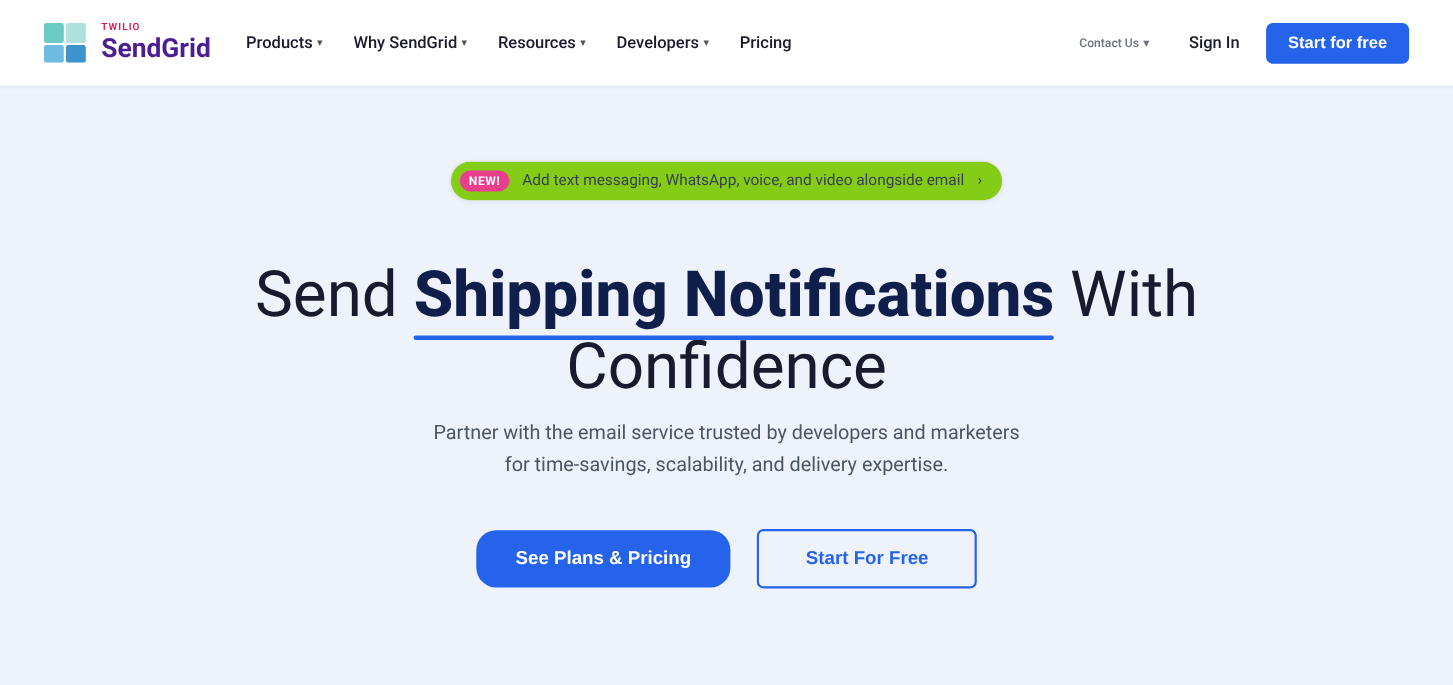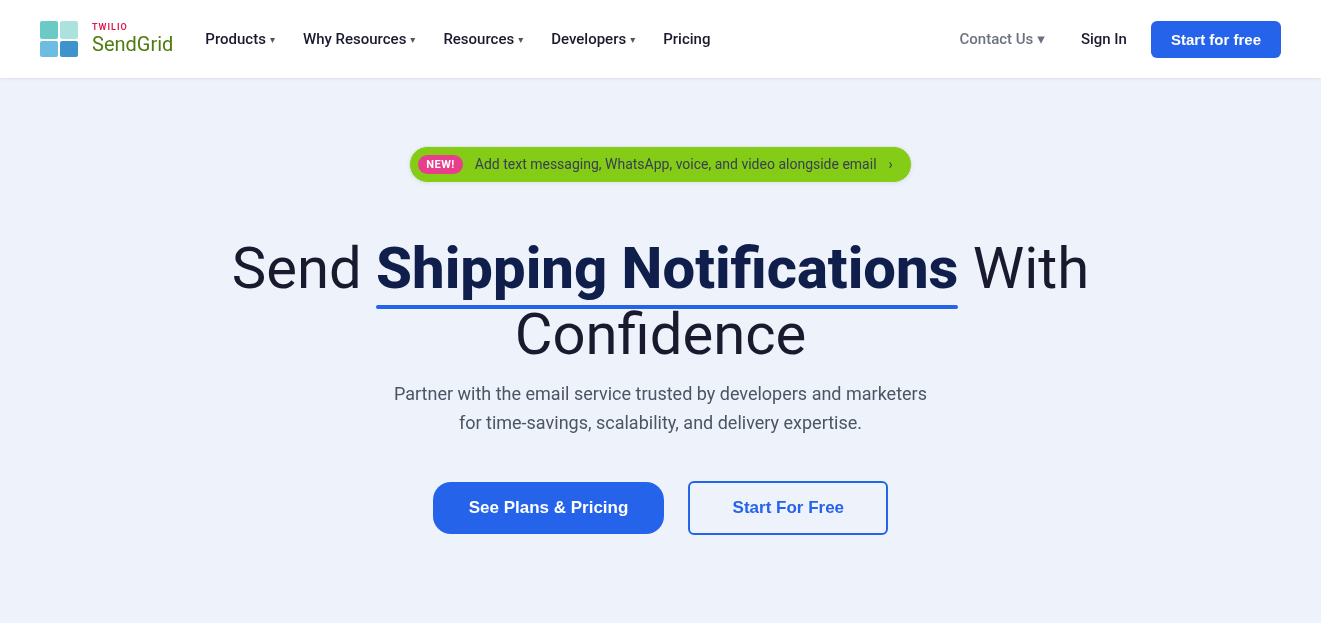--- a/index.html
+++ b/index.html
@@ -73,21 +73,21 @@
       display: flex;
       align-items: center;
       gap: 8px;
     }
 
     .contact-us-btn {
       display: flex;
       align-items: center;
       gap: 4px;
       padding: 8px 12px;
-      font-size: 15px;
+      font-size: 11px;
       font-weight: 500;
       color: #6b7280;
       cursor: pointer;
       border-radius: 4px;
     }
 
     .sign-in-btn {
       padding: 8px 16px;
       font-size: 15px;
       font-weight: 500;
@@ -228,31 +228,31 @@
   <a class="nav-logo" href="#">
     <svg class="logo-icon" viewBox="0 0 44 36" xmlns="http://www.w3.org/2000/svg">
 
       <rect x="0" y="0" width="18" height="18" rx="2" fill="#5BC4BF" opacity="0.9"></rect>
       <rect x="20" y="0" width="18" height="18" rx="2" fill="#89D4CF" opacity="0.7"></rect>
       <rect x="0" y="20" width="18" height="16" rx="2" fill="#4AABDB" opacity="0.8"></rect>
       <rect x="20" y="20" width="18" height="16" rx="2" fill="#2A87C8" opacity="0.9"></rect>
     </svg>
     <div style="line-height:1.1">
       <div style="font-size:9px; font-weight:600; color:#e0144c; letter-spacing:1px;">TWILIO</div>
-      <div style="font-size:20px; font-weight:400; color:#4d7c0f;">SendGrid</div>
+      <div style="font-size:24px; font-weight:700; color:#4c1d95;">SendGrid</div>
     </div>
   </a>
 
   <div class="nav-links">
     <div class="nav-item">
       <span>Products</span>
       <span class="chevron">▾</span>
     </div>
     <div class="nav-item">
-      <span>Why Resources</span>
+      <span>Why SendGrid</span>
       <span class="chevron">▾</span>
     </div>
     <div class="nav-item">
       <span>Resources</span>
       <span class="chevron">▾</span>
     </div>
     <div class="nav-item">
       <span>Developers</span>
       <span class="chevron">▾</span>
     </div>

